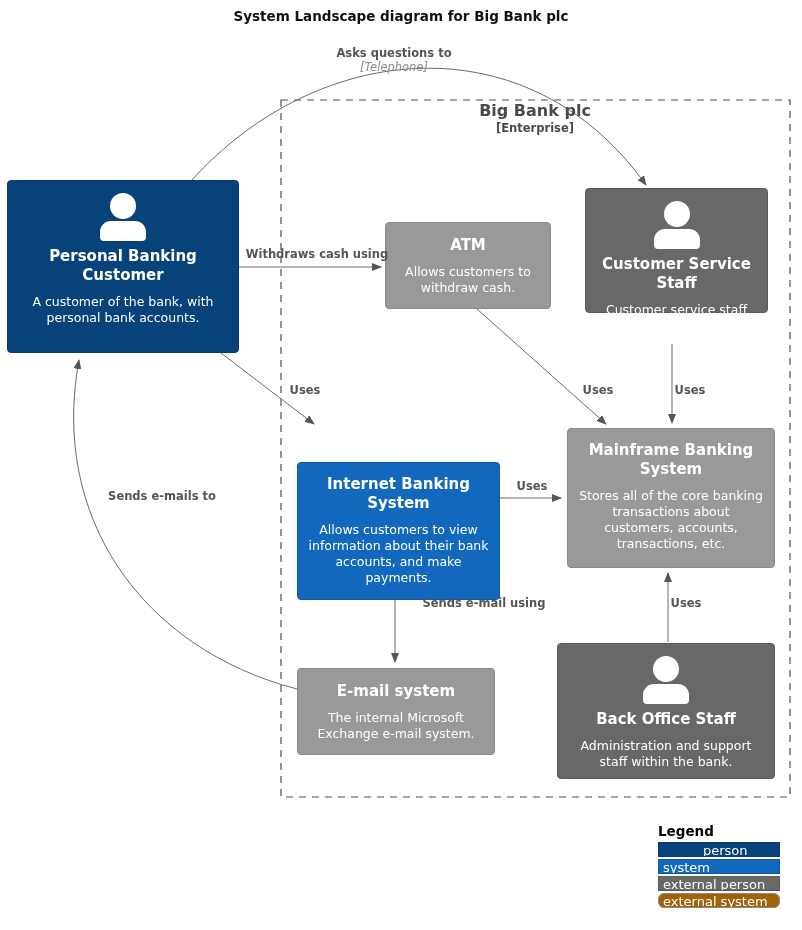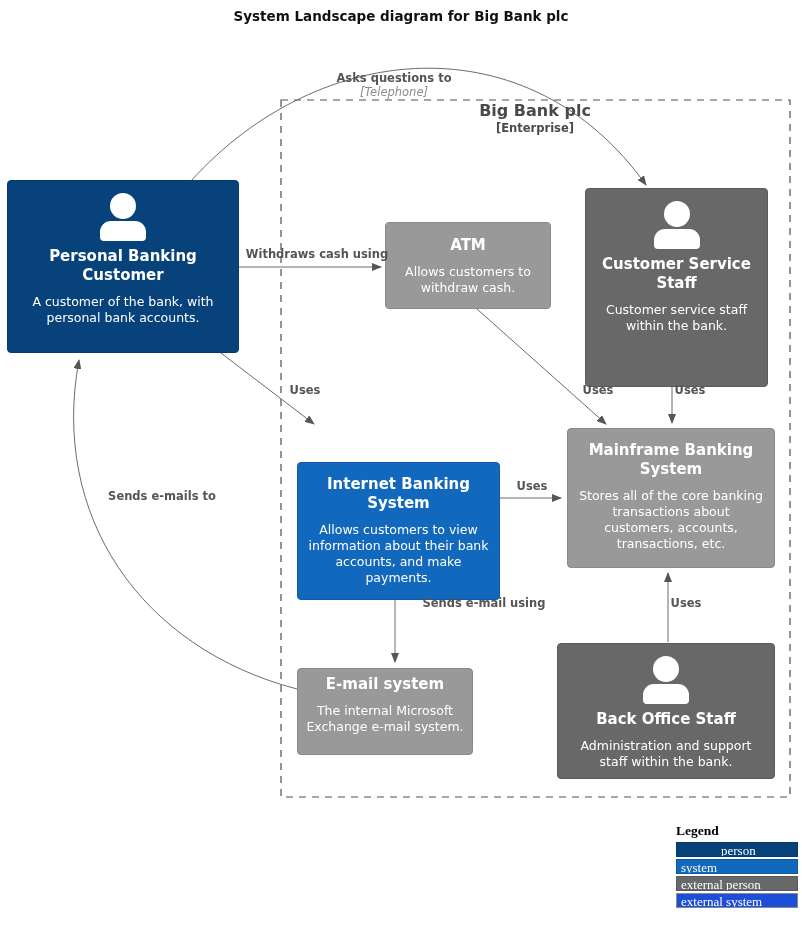--- a/index.html
+++ b/index.html
@@ -35,51 +35,51 @@
   .system   {background:#1168bd;border:1px solid #0e5aa4;}
   .extperson{background:#686868;border:1px solid #5a5a5a;}
   .extsystem{background:#999999;border:1px solid #8a8a8a;}
   
   .person-icon{margin:2px auto 6px;width:48px;}
   .person-icon .head{width:26px;height:26px;border-radius:50%;background:#fff;margin:0 auto 2px;}
   .person-icon .torso{width:46px;height:20px;border-radius:11px 11px 4px 4px;background:#fff;margin:0 auto;}
   
   #node-personal-banking-customer{left:7px;  top:180px;width:232px;height:173px;}
   #node-atm                      {left:385px;top:222px;width:166px;height:87px; padding-top:13px;}
-  #node-customer-service-staff   {left:585px;top:188px;width:183px;height:199px;}
+  #node-customer-service-staff   {left:585px;top:188px;width:183px;height:125px;}
   #node-internet-banking-system  {left:297px;top:430px;width:203px;height:138px;padding-top:12px;margin-top:32px;}
   #node-mainframe-banking-system {left:567px;top:428px;width:208px;height:140px;padding-top:12px;}
-  #node-email-system             {left:297px;top:668px;width:176px;height:87px; padding-top:6px;}
+  #node-email-system             {left:297px;top:668px;width:198px;height:87px; padding-top:13px;}
   #node-back-office-staff        {left:557px;top:643px;width:218px;height:136px;}
   
   .edge-label{
     position:absolute;transform:translateX(-50%);text-align:center;
     font-size:11.5px;font-weight:bold;color:#555;white-space:nowrap;line-height:1.2;
   }
   .edge-tech{font-weight:normal;font-style:italic;color:#8c8c8c;font-size:11.5px;}
-  #lbl-asks       {left:394px;top:72px;}
+  #lbl-asks       {left:394px;top:47px;}
   #lbl-withdraws  {left:293px;top:248px;margin-left:24px;}
   #lbl-uses-c-ibs {left:305px;top:384px;}
   #lbl-uses-atm   {left:598px;top:384px;}
   #lbl-uses-css   {left:690px;top:384px;}
   #lbl-uses-ibs-mf{left:532px;top:480px;}
   #lbl-sends-using{left:484px;top:597px;text-align:center;}
   #lbl-sends-to   {left:162px;top:490px;}
   #lbl-uses-bo    {left:686px;top:597px;}
   
-  .legend{position:absolute;left:676px;top:823px;width:122px;font-family:Liberation Serif, serif;}
+  .legend{position:absolute;left:658px;top:823px;width:122px;}
   .legend-title{font-size:13.5px;font-weight:bold;color:#000;margin-bottom:3px;}
   .legend-row{
     width:122px;height:15px;margin-bottom:2px;color:#fff;font-size:13px;
     line-height:15px;padding-left:4px;box-sizing:border-box;overflow:hidden;
   }
   .legend-row.person   {background:#08427b;padding-left:44px;}
   .legend-row.system   {background:#1168bd;}
   .legend-row.extperson{background:#686868;}
-  .legend-row.extsystem{background:#1d4ed8;}
+  .legend-row.extsystem{background:#a16207;border-radius:6px;}
 </style>
 </head>
 <body>
 
 <div id="canvas">
 
   <div class="diagram-title">System Landscape diagram for Big Bank plc</div>
 
   <svg class="overlay" viewBox="0 0 802 930">
     <defs>

